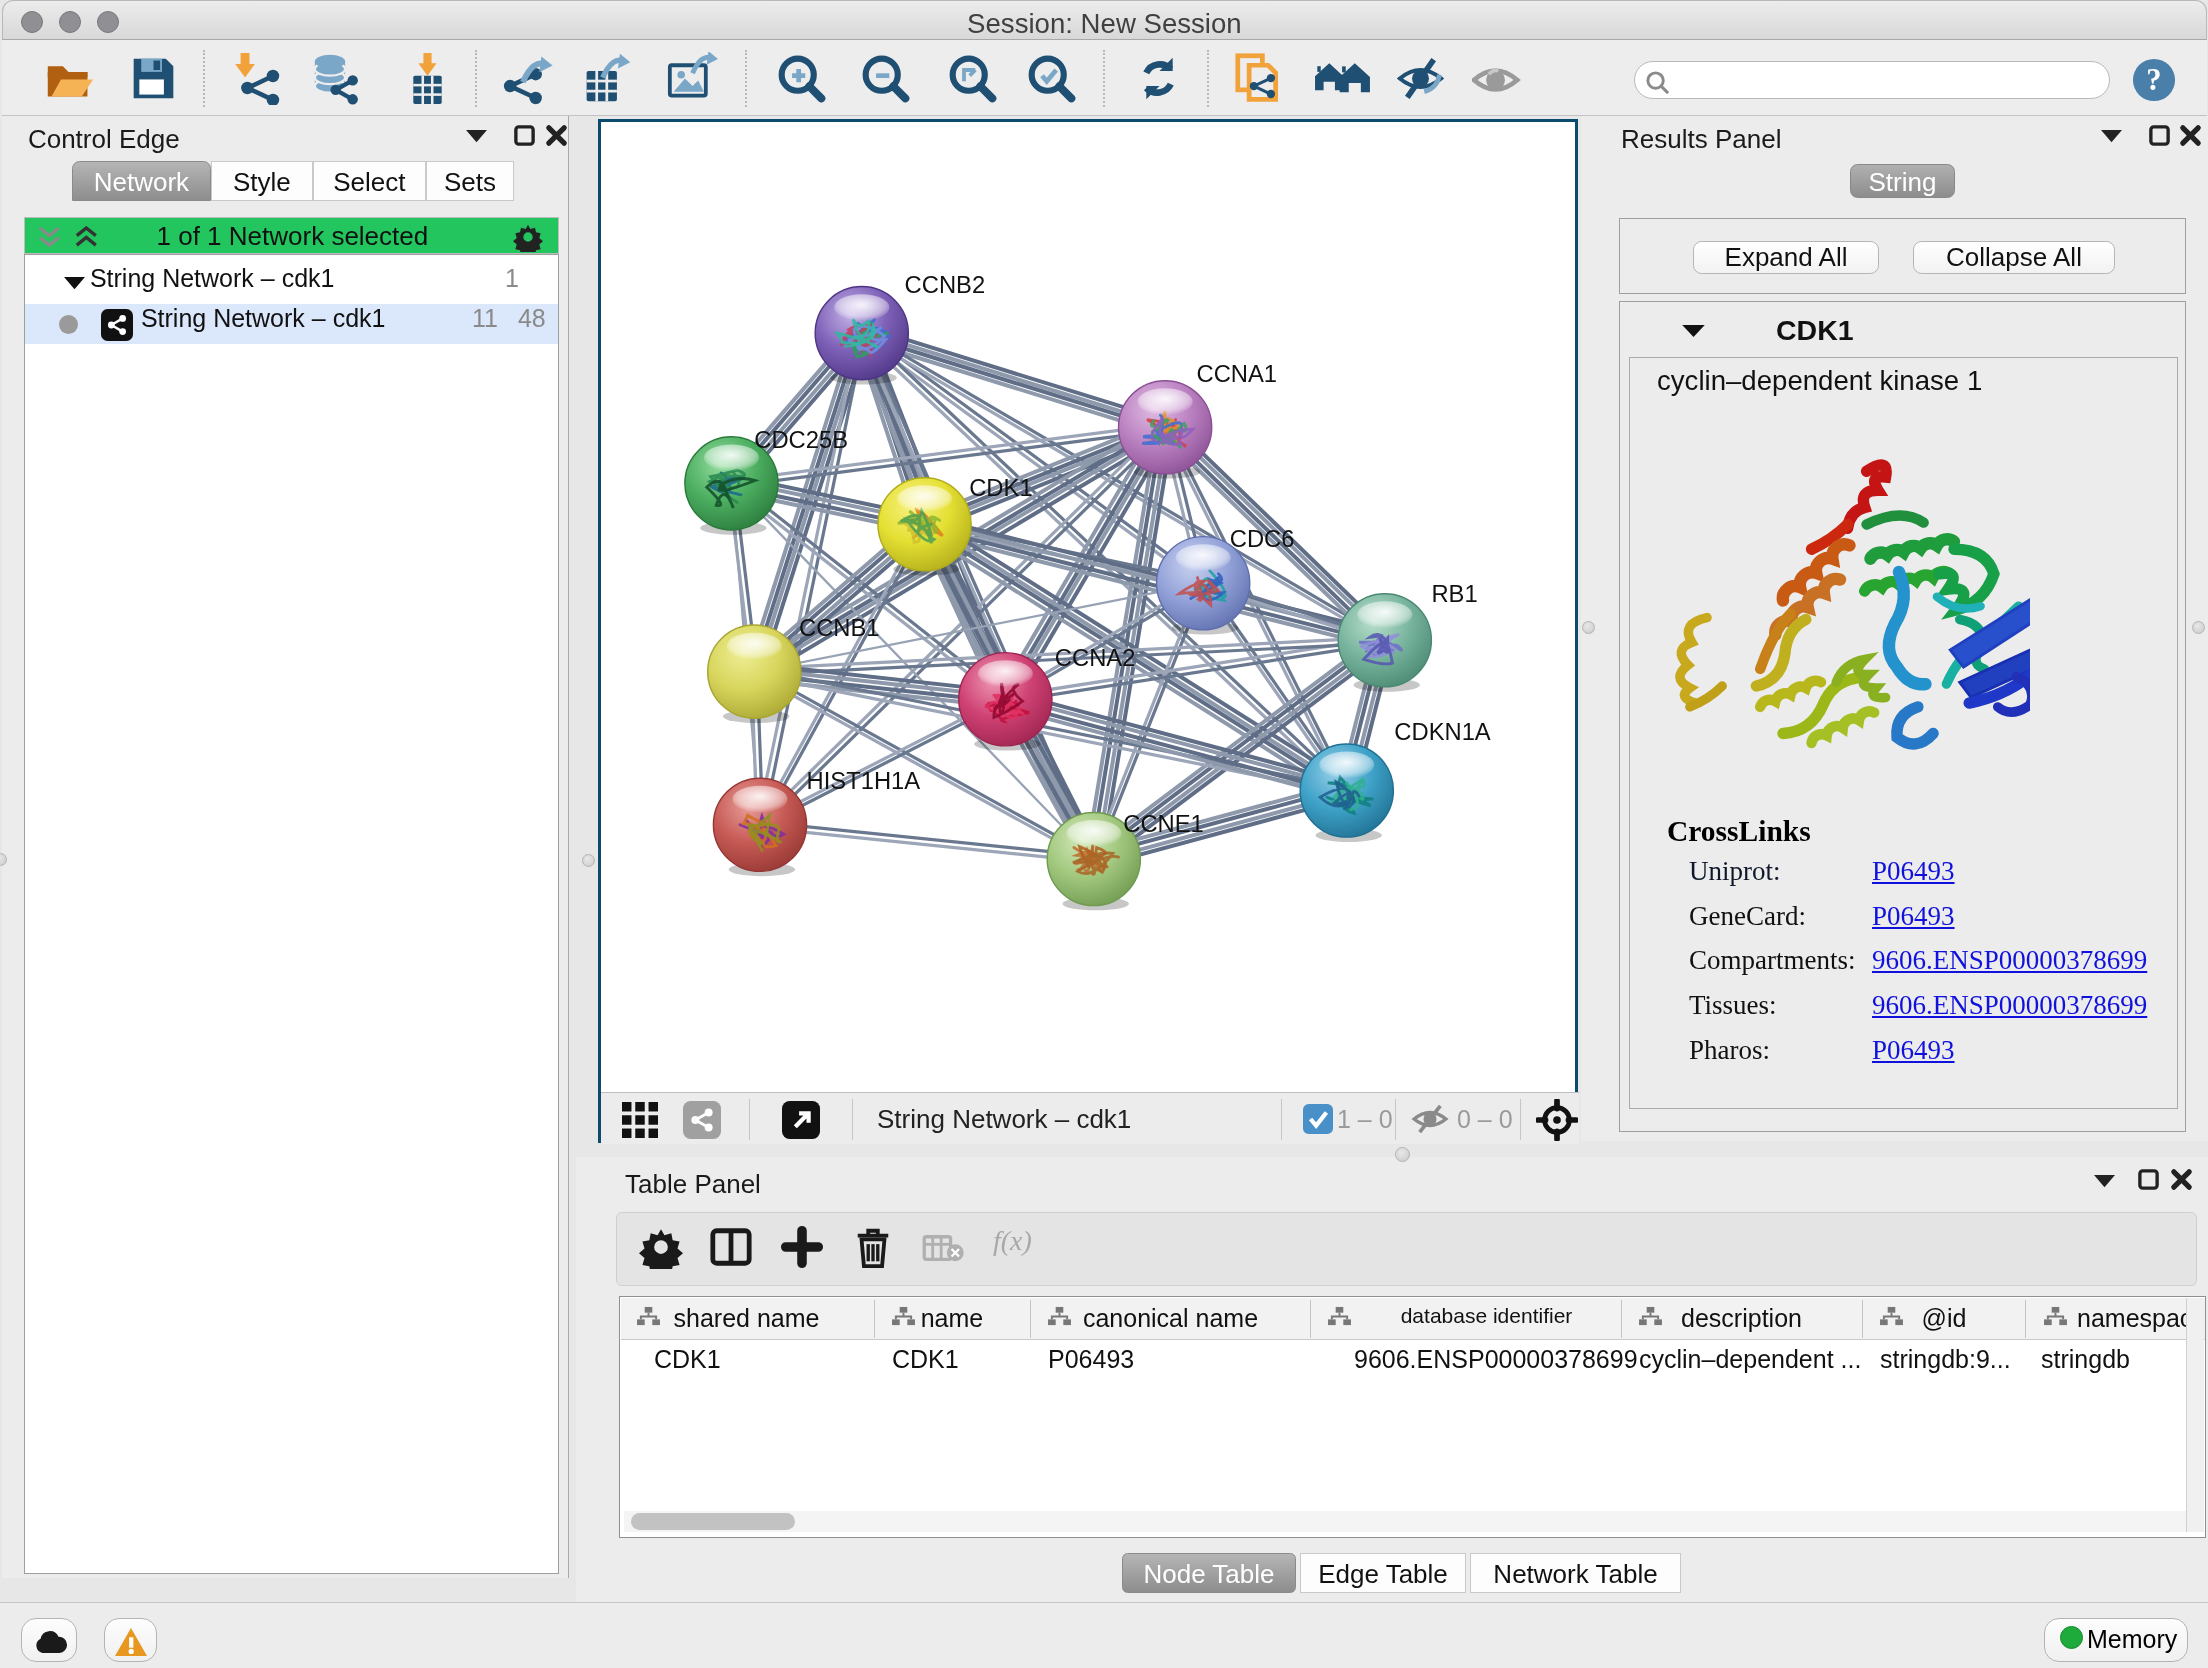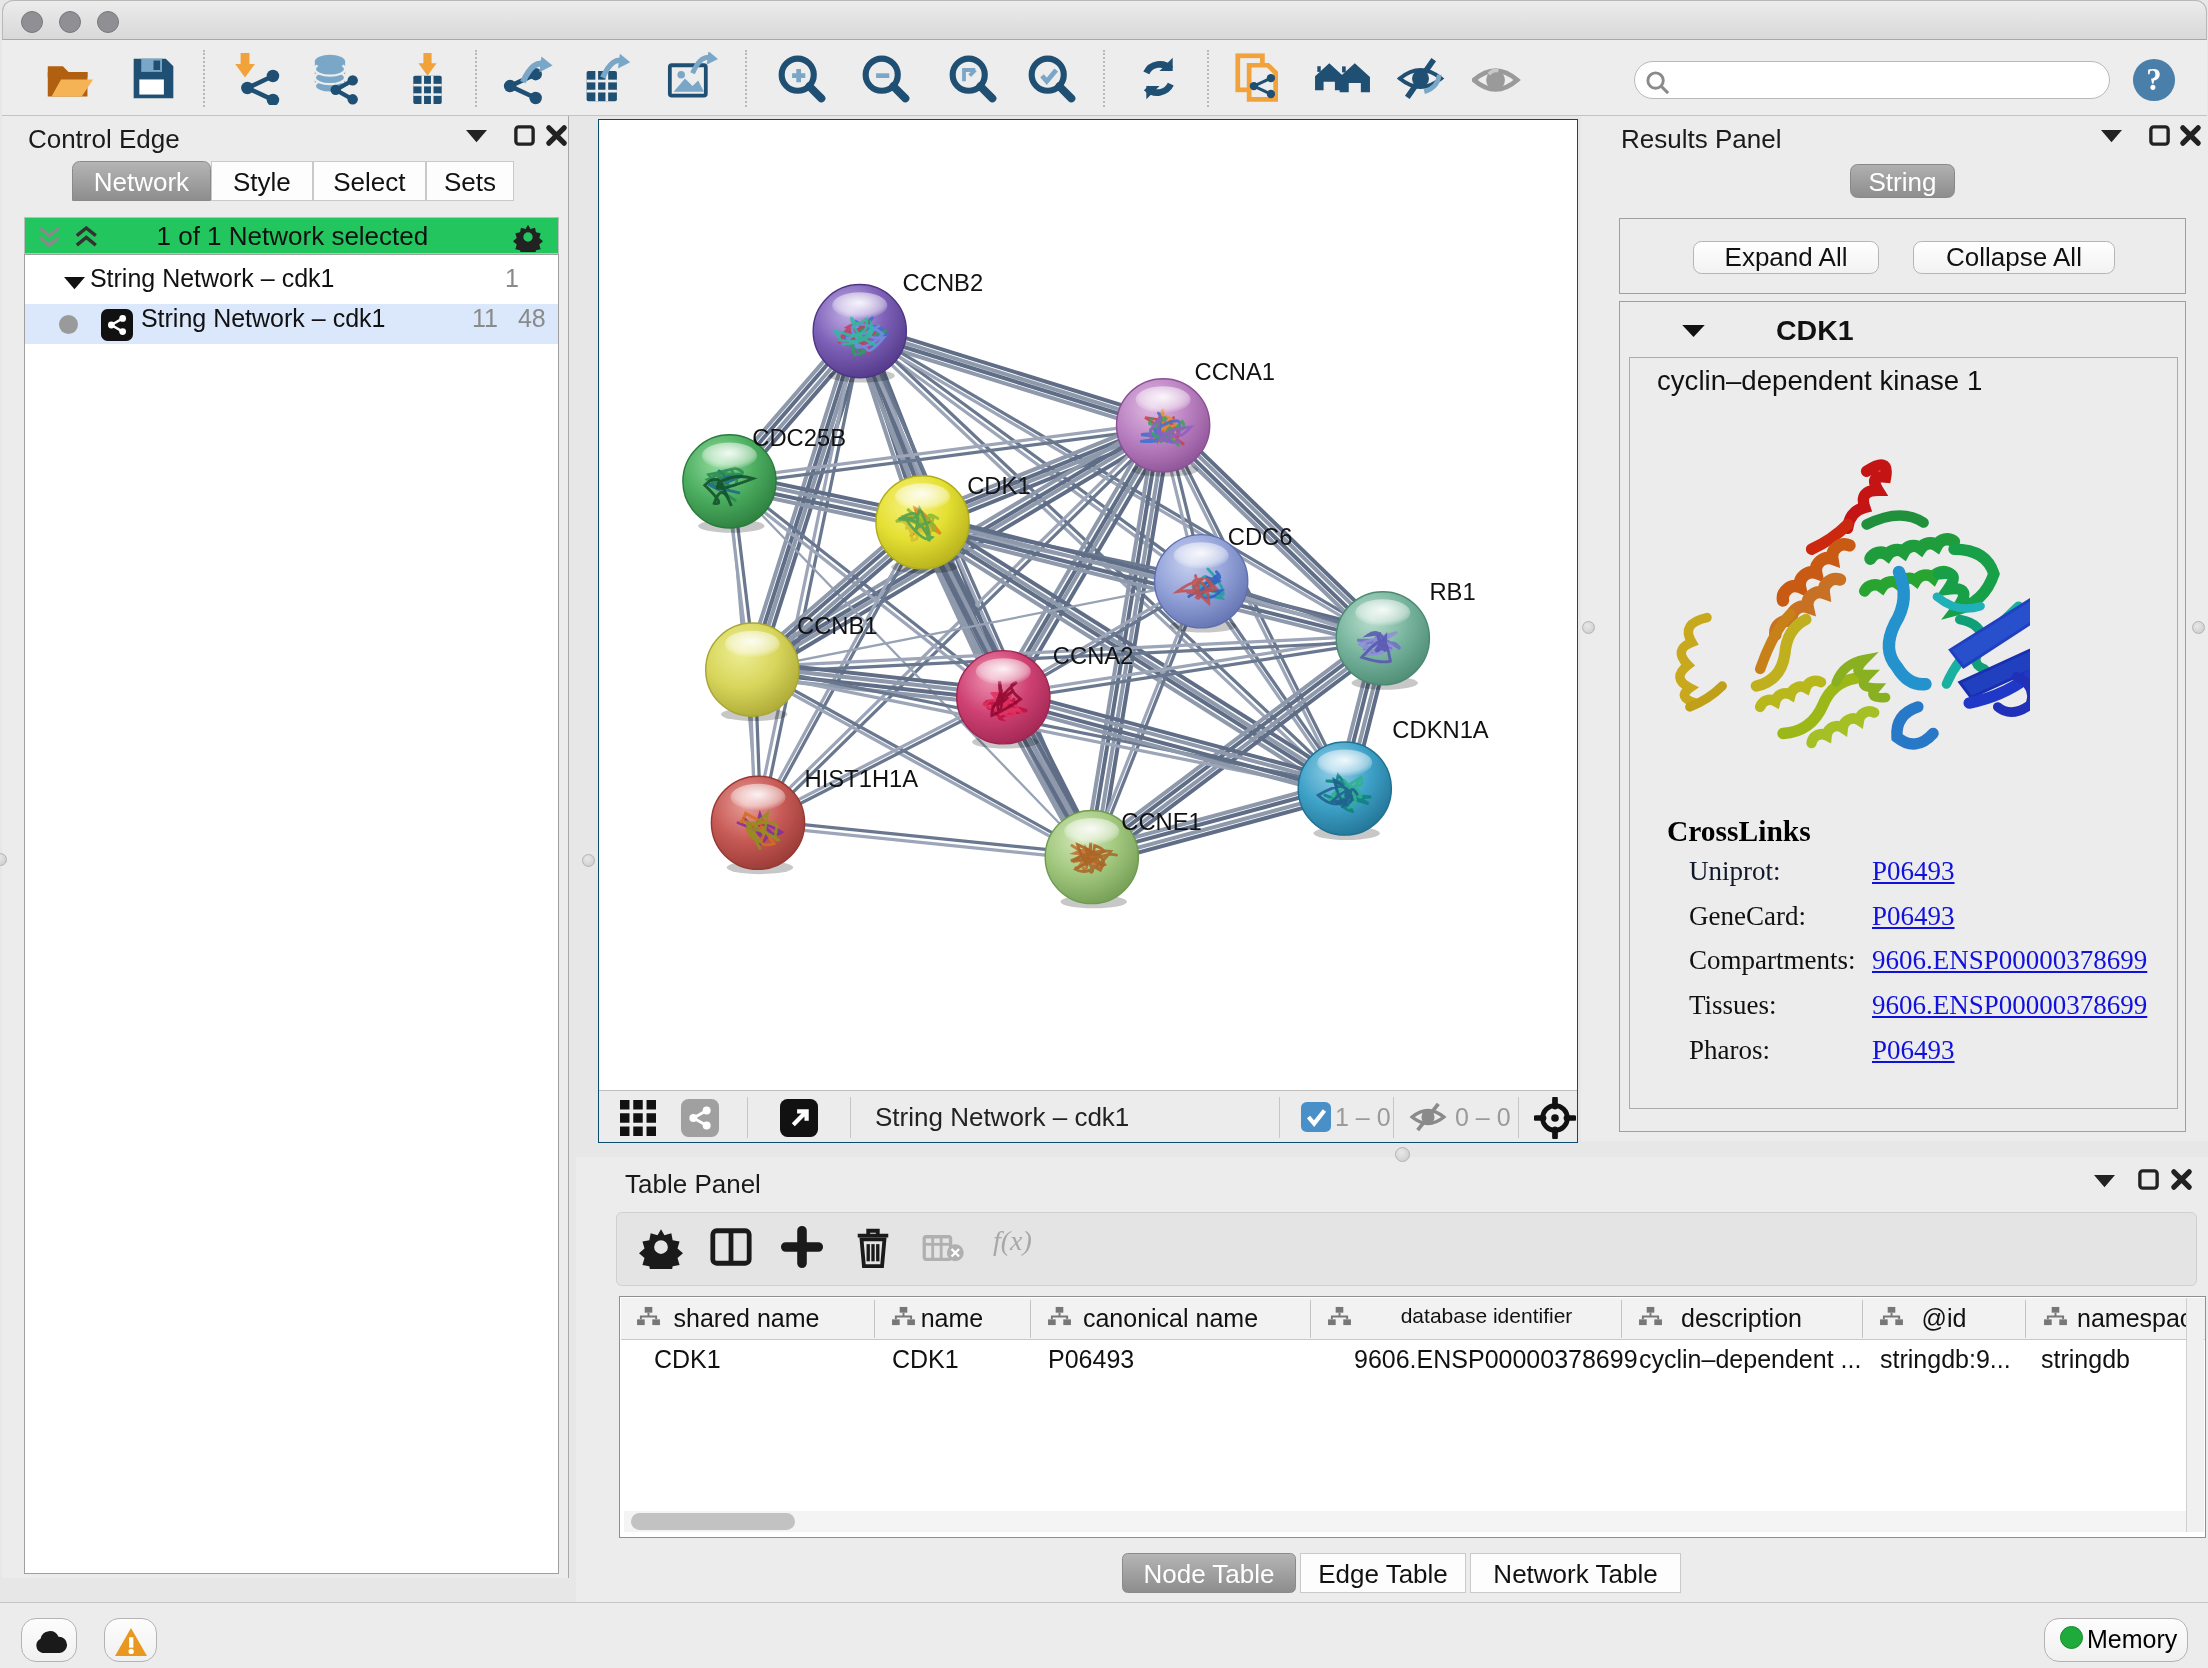--- a/index.html
+++ b/index.html
@@ -29,21 +29,21 @@
     font-size:26px; background:#fdfdfd; color:#111; border:1px solid #c9c9c9; }
   .tabsel { background:linear-gradient(#b5b5b5,#8d8d8d); color:#fff;
     border-color:#8a8a8a; border-radius:7.6px 7.6px 0 0; }
   #cp-header { left:22px; top:101px; width:535px; height:37px; background:#22c55e;
     border:1px solid #bdbdbd; font-size:26px; color:#111; }
   #cp-tree { left:22px; top:138px; width:535px; height:1320px; background:#fff;
     border:1px solid #9f9f9f; }
   .trow { position:absolute; left:0; width:533px; height:40px; font-size:25px; color:#111; }
   
   #netview { left:598px; top:119px; width:980px; height:1024px; background:#fff;
-    border:1px solid #0c4a6e; }
+    border:3px solid #0c4a6e; }
   #netstatus { left:0px; top:970px; width:978px; height:52px; background:#ececec;
     border-top:1px solid #bdbdbd; }
   .nsep { position:absolute; top:5.7px; height:41px; width:0; border-left:1px solid #c6c6c6; }
   
   #rpanel { left:1581px; top:116px; width:628px; height:1025px; background:#ececec; }
   .btn { position:absolute; background:linear-gradient(#ffffff,#f2f2f2); border:1px solid #b5b5b5;
     border-radius:8.6px; font-size:26px; text-align:center; color:#111; }
   
   #tpanel { left:576px; top:1157px; width:1632px; height:445px; background:#ececec; }
   
@@ -54,20 +54,21 @@
   .grip { position:absolute; border-radius:50%; background:radial-gradient(circle at 40% 35%, #e8e8e8, #c9c9c9);
     border:1px solid #b3b3b3; }
 </style>
 </head>
 <body>
 
 <div class="abs" id="titlebar">
   <div class="tl" style="left:18px;"></div>
   <div class="tl" style="left:56px;"></div>
   <div class="tl" style="left:94px;"></div>
+  <div class="abs" id="wintitle">Session: New Session</div>
 </div>
 
 <div class="abs" id="toolbar">
   <svg class="abs" style="left:42px;top:13.3px" width="51" height="51" viewBox="0 0 54 54">
       <path d="M4 14 h16 l6 6 h20 v6 h-42 z" fill="#b06010"></path>
       <path d="M4 20 v26 h42 v-26 z" fill="#b06010"></path>
       <path d="M8 46 L18 28 h34 L40 46 z" fill="#f5b356"></path>
     </svg>
     <svg class="abs" style="left:126px;top:13.3px" width="51" height="51" viewBox="0 0 54 54">
       <path d="M6 6 h34 l8 8 v34 h-42 z" fill="#1f4f72"></path>

